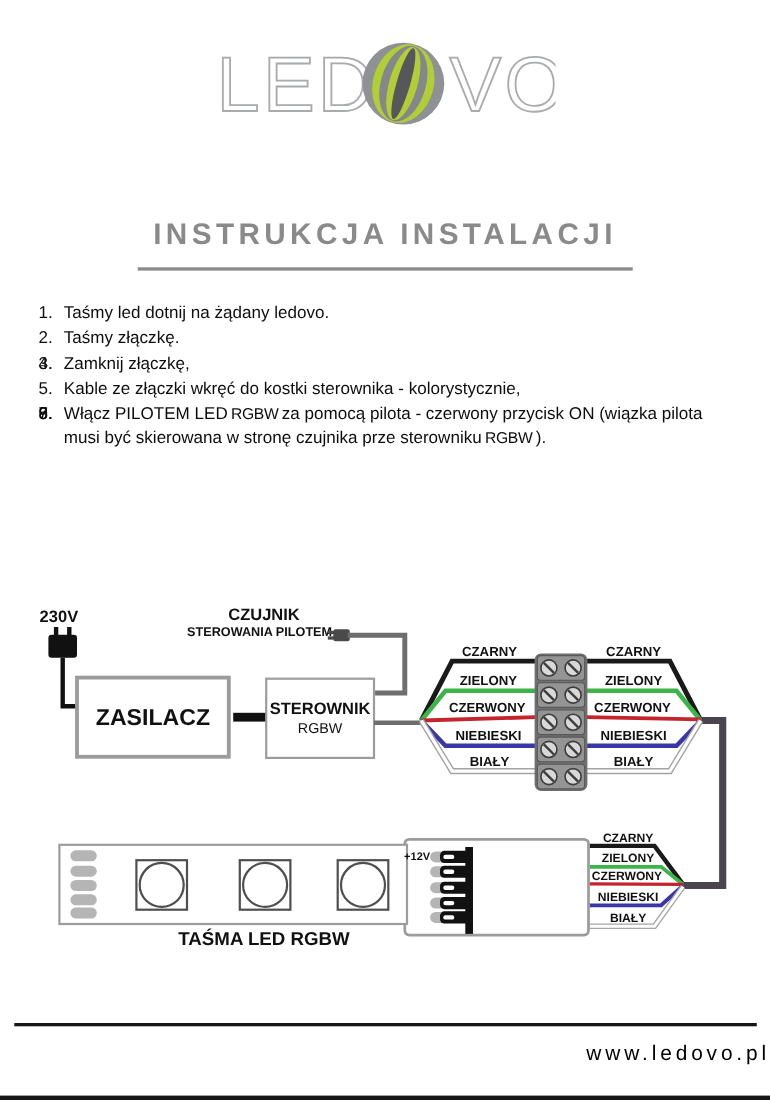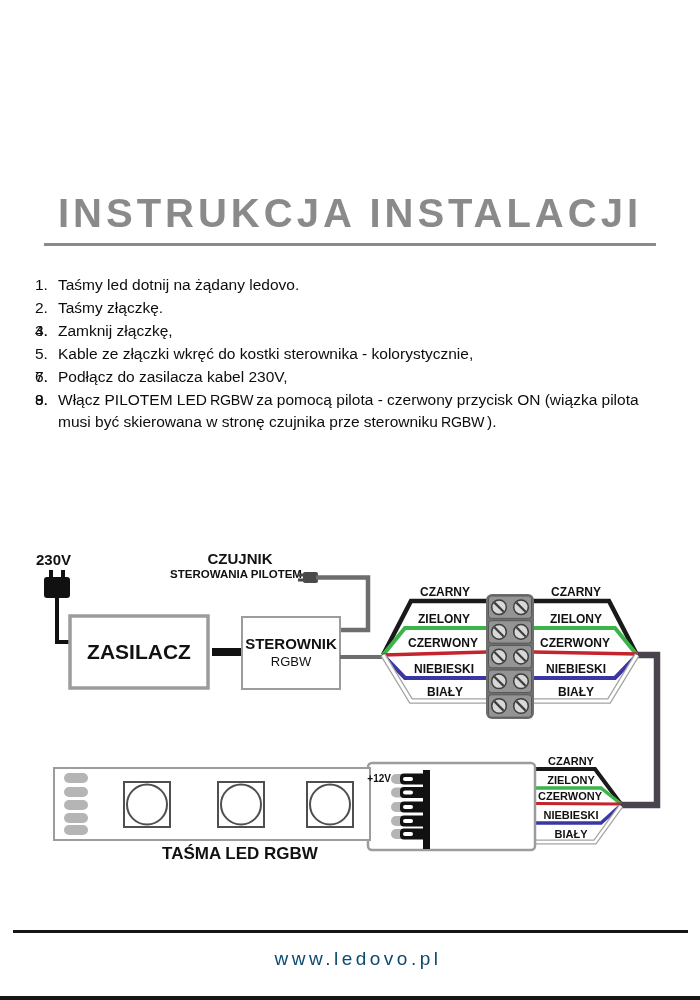--- a/index.html
+++ b/index.html
@@ -21,50 +21,65 @@
   .subtitle {
     position:absolute; top:131px; left:0; right:0;
     text-align:center; font-size:23px; font-weight:bold;
     color:#7f8183; letter-spacing:0.5px; line-height:28px;
   }
   .subtitle .rgbw { font-weight:400; font-size:19px; letter-spacing:0; margin:0 4px; }
 
   
   .title-wrap {
     position:absolute; top:190px; left:50%; transform:translateX(-50%);
-    font-size:40px; font-weight:bold; color:#8a8a8a; letter-spacing:4px;
+    font-size:27px; font-weight:bold; color:#8a8a8a; letter-spacing:4px;
     line-height:46px; padding:0 14px 7px 14px;
     border-bottom:3px solid #8a8a8a; white-space:nowrap;
   }
 
   
   .list { position:absolute; top:274px; left:35px; width:640px; font-size:15.5px; line-height:22px; color:#0d0d0d; }
   .item { position:relative; padding-left:23px; margin-bottom:1px; }
   .item .num { position:absolute; left:0; top:0; }
   .rgbw { font-size:0.92em; letter-spacing:-0.3px; margin:0 3px; }
 
   
   .diagram { position:absolute; top:545px; left:0; }
   .diagram text { font-family:"Liberation Sans", sans-serif; }
   .wire-label { font-size:12px; font-weight:bold; fill:#111; }
   .wire-label-sm { font-size:11px; font-weight:bold; fill:#111; }
 
   
   .footer-line { position:absolute; top:930px; left:13px; width:675px; height:3px; background:#161616; }
   .footer-url {
-    position:absolute; top:948px; left:16px; right:0; text-align:center;
-    font-size:19px; letter-spacing:3.5px; color:#0c4a6e;
+    position:absolute; top:948px; left:16px; right:0; text-align:right;
+    font-size:19px; letter-spacing:3.5px; color:#000000;
   }
   .bottom-bar { position:absolute; bottom:0; left:0; width:100%; height:4px; background:#161616; }
 </style>
 </head>
 <body>
 
 <div class="page">
 
+  <div class="logo-wrap">
+    <svg width="310" height="92" viewBox="0 0 325 92">
+      <text class="logo-text" x="2" y="72" font-size="74" letter-spacing="3" fill="none" stroke="#a8aaad" stroke-width="1.7">LED</text>
+      <g>
+        <circle cx="180" cy="46" r="39" fill="#8f9194"></circle>
+        <g transform="rotate(16 180 46)">
+          <ellipse cx="180" cy="46" rx="29" ry="38" fill="#b2ce37"></ellipse>
+          <ellipse cx="180" cy="46" rx="21.5" ry="37" fill="#85878a"></ellipse>
+          <ellipse cx="180" cy="46" rx="13.5" ry="36" fill="#b2ce37"></ellipse>
+          <ellipse cx="180" cy="46" rx="6.5" ry="35" fill="#55575a"></ellipse>
+        </g>
+      </g>
+      <text class="logo-text" x="224" y="72" font-size="74" letter-spacing="3" fill="none" stroke="#a8aaad" stroke-width="1.7">VO</text>
+    </svg>
+  </div>
 
 
   <div class="title-wrap">INSTRUKCJA INSTALACJI</div>
 
   <div class="list">
     <div class="item">
       <span class="num">1.</span>
       <span>Taśmy led dotnij na żądany ledovo.</span>
     </div>
     <div class="item">
@@ -80,21 +95,20 @@
     </div>
     <div class="item">
       <span class="num">5.</span>
       <span>Kable ze złączki wkręć do kostki sterownika - kolorystycznie,</span>
     </div>
     <div class="item">
       <span class="num">6.</span>
     </div>
     <div class="item">
       <span class="num">7.</span>
-      <span>Podłącz do zasilacza kabel 230V,</span>
     </div>
     <div class="item">
       <span class="num">8.</span>
     </div>
     <div class="item">
       <span class="num">9.</span><span>Włącz PILOTEM LED</span><span class="rgbw">RGBW</span><span>za pomocą pilota - czerwony przycisk ON (wiązka pilota musi być skierowana w stronę czujnika prze sterowniku</span><span class="rgbw">RGBW</span><span>).</span>
     </div>
   </div>
 
   <svg class="diagram" width="700" height="330" viewBox="0 0 700 330">

